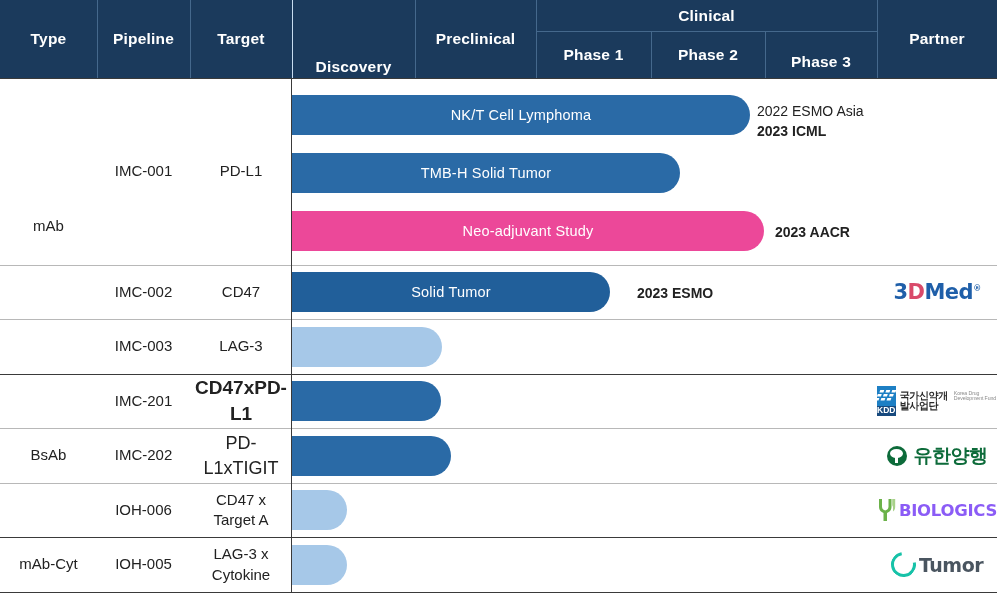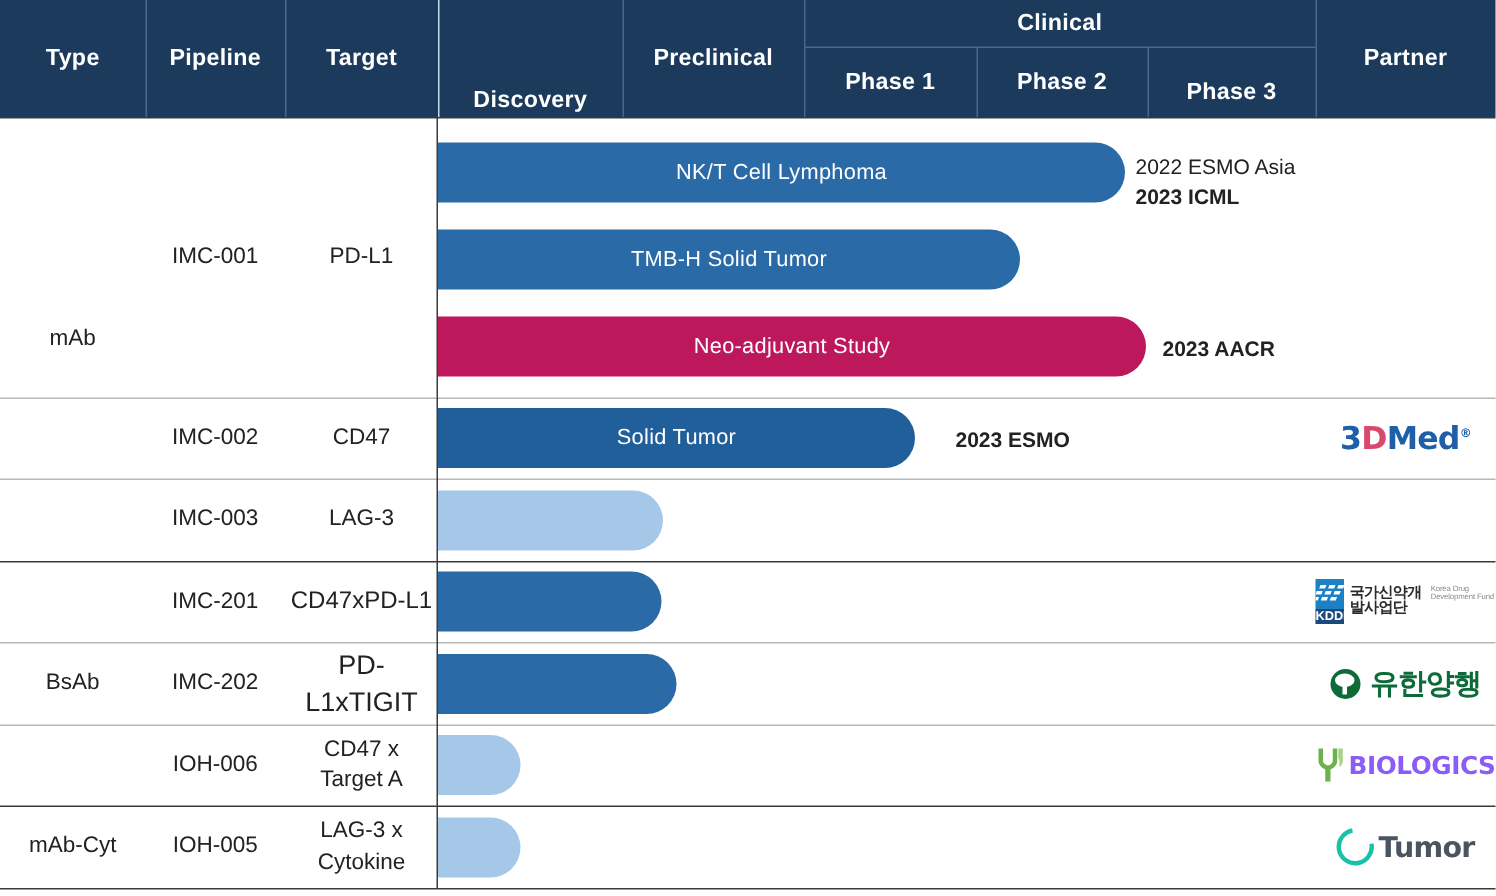--- a/index.html
+++ b/index.html
@@ -115,38 +115,38 @@
   <div class="cell" style="left:97px;top:78px;width:93px;height:187px;">IMC-001</div>
   <div class="cell" style="left:190px;top:78px;width:102px;height:187px;">PD-L1</div>
 
   <div class="cell" style="left:97px;top:265px;width:93px;height:54px;">IMC-002</div>
   <div class="cell" style="left:190px;top:265px;width:102px;height:54px;">CD47</div>
 
   <div class="cell" style="left:97px;top:319px;width:93px;height:55px;">IMC-003</div>
   <div class="cell" style="left:190px;top:319px;width:102px;height:55px;">LAG-3</div>
 
   <div class="cell" style="left:97px;top:374px;width:93px;height:54px;">IMC-201</div>
-  <div class="cell" style="left:190px;top:374px;width:102px;height:54px;font-size:16px;">CD47xPD-L1</div>
+  <div class="cell" style="left:190px;top:374px;width:102px;height:54px;font-size:19px;font-weight:bold;">CD47xPD-L1</div>
 
   <div class="cell" style="left:97px;top:428px;width:93px;height:55px;">IMC-202</div>
   <div class="cell" style="left:190px;top:428px;width:102px;height:55px;font-size:18px;">PD-L1xTIGIT</div>
 
   <div class="cell" style="left:97px;top:483px;width:93px;height:54px;">IOH-006</div>
   <div class="cell" style="left:190px;top:483px;width:102px;height:54px;white-space:pre-line;">CD47 x
 Target A</div>
 
   <div class="cell" style="left:97px;top:537px;width:93px;height:55px;">IOH-005</div>
   <div class="cell" style="left:190px;top:537px;width:102px;height:55px;white-space:pre-line;">LAG-3 x
 Cytokine</div>
 
   <div class="bar" style="left:292px;top:153px;width:388px;height:40px;background:#2a6aa6;">TMB-H Solid Tumor</div>
 
   <div class="bar" style="left:292px;top:95px;width:458px;height:40px;background:#2a6aa6;">NK/T Cell  Lymphoma</div>
 
-  <div class="bar" style="left:292px;top:211px;width:472px;height:40px;background:#be185d;text-align:right;">Neo-adjuvant  Study</div>
+  <div class="bar" style="left:292px;top:211px;width:472px;height:40px;background:#ec4899;text-align:right;">Neo-adjuvant  Study</div>
 
   <div class="bar" style="left:292px;top:272px;width:318px;height:40px;background:#215f9a;">Solid Tumor</div>
 
   <div class="bar light" style="left:292px;top:327px;width:150px;height:40px;background:#a6c8e8;"></div>
 
   <div class="bar" style="left:292px;top:381px;width:149px;height:40px;background:#2a6aa6;"></div>
 
   <div class="bar" style="left:292px;top:436px;width:159px;height:40px;background:#2a6aa6;"></div>
 
   <div class="bar light" style="left:292px;top:490px;width:55px;height:40px;background:#a6c8e8;"></div>

